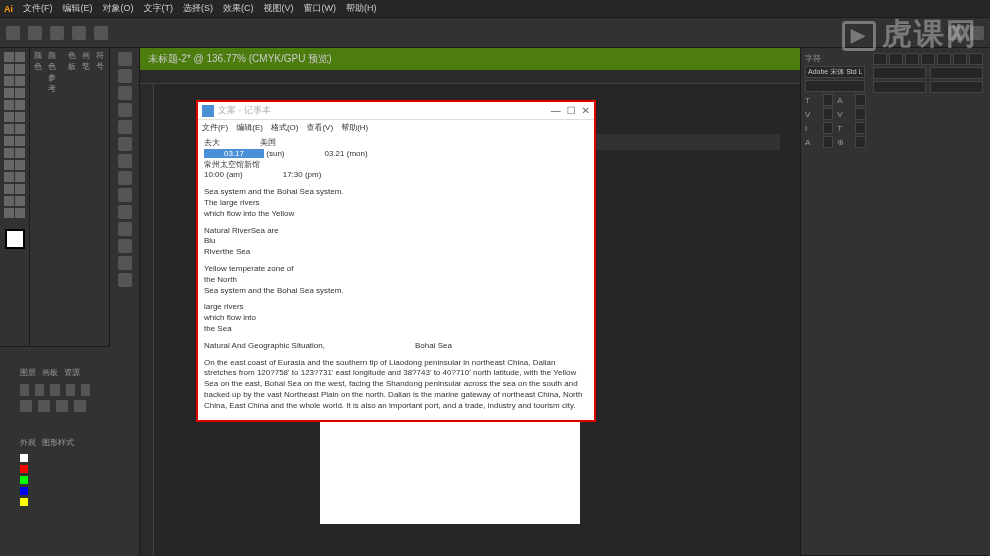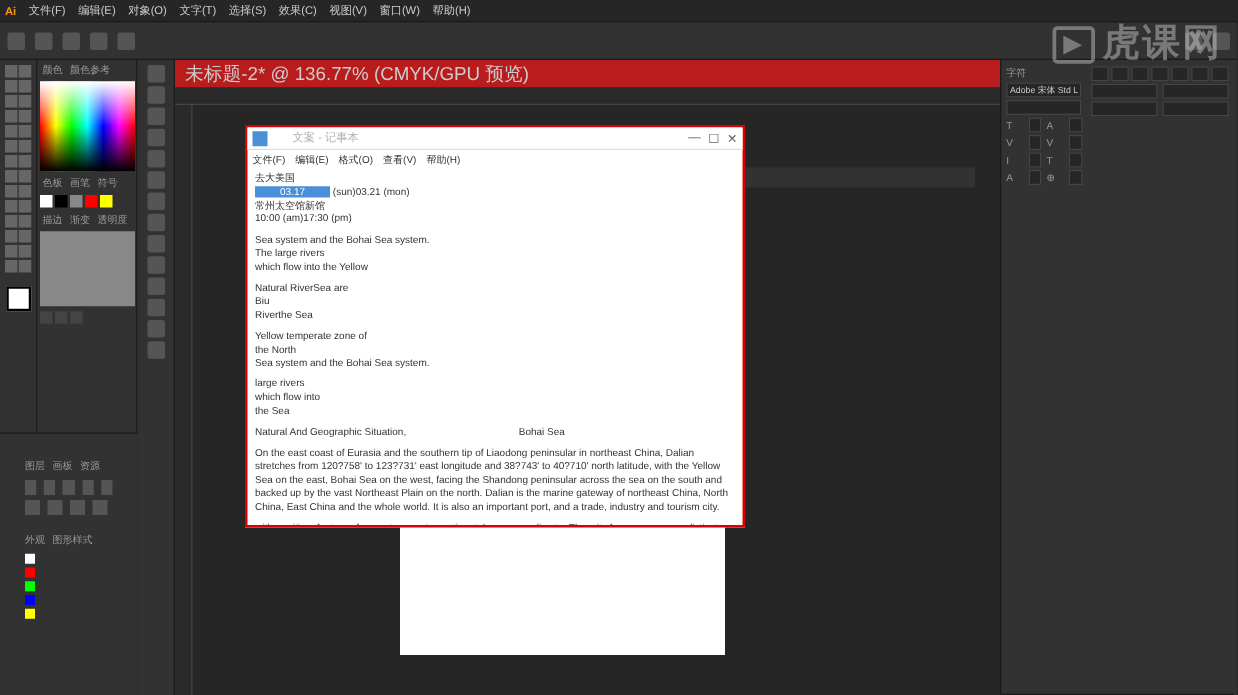--- a/index.html
+++ b/index.html
@@ -6,58 +6,58 @@
 body{width:990px;height:556px;background:#262626;overflow:hidden;position:relative;color:#b0b0b0;font-size:9px}
 .menubar{height:18px;background:#262626;display:flex;align-items:center;padding:0 4px;border-bottom:1px solid #1a1a1a;gap:10px}
 .menubar span{font-size:9px;color:#ccc}
 .topbar{height:30px;background:#323232;display:flex;align-items:center;padding:0 6px;gap:8px;border-bottom:1px solid #1a1a1a}
 .topbar .ico{width:14px;height:14px;background:#555;border-radius:2px}
 .main{display:flex;height:508px}
 .tools{width:30px;background:#323232;display:flex;flex-direction:column;gap:2px;padding:4px 2px;border-right:1px solid #1a1a1a}
 .tools .t{width:12px;height:12px;background:#666;margin:1px auto}
 .tools .pair{display:flex;gap:1px;justify-content:center}
 .tools .pair .t{width:10px;height:10px;margin:0}
-.leftpanel{width:80px;background:#323232;border-right:1px solid #1a1a1a;display:flex;flex-direction:column}
+.leftpanel{width:80px;background:#323232;border-right:1px solid #1a1a1a;display:flex;}
 .panel-tabs{display:flex;font-size:8px;color:#999;padding:2px 4px;gap:6px}
 .color-spectrum{width:76px;height:72px;margin:2px;background:linear-gradient(90deg,#f00,#ff0,#0f0,#0ff,#00f,#f0f,#f00);position:relative}
 .color-spectrum::after{content:"";position:absolute;inset:0;background:linear-gradient(180deg,#fff 0%,transparent 50%,#000 100%)}
 .swatch-row{display:flex;gap:2px;padding:2px;flex-wrap:wrap}
 .sw{width:10px;height:10px;background:#444}
 .gray-preview{width:76px;height:60px;margin:2px;background:#888}
 .midtools{width:30px;background:#323232;display:flex;flex-direction:column;gap:3px;padding:4px 2px;border-right:1px solid #1a1a1a;align-items:center}
 .midtools .t{width:14px;height:14px;background:#555;border-radius:2px}
 .canvas-area{flex:1;background:#262626;position:relative;display:flex;flex-direction:column}
-.doc-tab{height:22px;background:#b91c1c;display:flex;align-items:center;padding:0 8px;font-size:15px;color:#ccc}
+.doc-tab{height:22px;background:#4d7c0f;display:flex;align-items:center;padding:0 8px;font-size:10px;color:#ccc}
 .ruler-h{height:14px;background:#2a2a2a;border-bottom:1px solid #444}
 .canvas-inner{flex:1;position:relative;display:flex}
 .ruler-v{width:14px;background:#2a2a2a;border-right:1px solid #444}
 .artboard{position:absolute;left:180px;top:20px;width:260px;height:420px;background:#fff}
 .float-toolbar{position:absolute;top:50px;left:140px;right:20px;height:16px;background:#323232;display:flex;align-items:center;gap:4px;padding:0 6px;z-index:5}
 .float-toolbar .i{width:10px;height:10px;background:#666}
 .rightpanel{width:190px;background:#323232;border-left:1px solid #1a1a1a;display:flex;flex-direction:row;font-size:8px}
 .rp-section{border-bottom:1px solid #1a1a1a;padding:4px}
 .rp-row{display:flex;gap:4px;align-items:center;padding:1px 0;color:#999}
 .rp-row .lbl{width:14px;font-size:8px}
 .rp-row .fld{flex:1;height:12px;background:#262626;border:1px solid #444}
 .bottompanel{position:absolute;left:0;bottom:0;width:110px;height:210px;background:#323232;border-top:1px solid #1a1a1a;padding:20px;font-size:8px}
 .bp-tabs{display:flex;gap:6px;color:#999;margin-bottom:4px}
 .bp-row{display:flex;gap:6px;padding:2px 0}
 .bp-icon{width:12px;height:12px;background:#555}
 .colordots{display:flex;flex-direction:column;gap:3px;margin-top:6px}
 .cd{width:8px;height:8px}
 .dialog{position:absolute;left:196px;top:100px;width:400px;height:322px;background:#fff;border:2px solid #d00;z-index:100;display:flex;flex-direction:column}
 .dlg-title{height:18px;background:#fff;display:flex;align-items:center;justify-content:space-between;padding:0 4px;font-size:9px;border-bottom:1px solid #ddd}
-.dlg-title .ttl{display:flex;align-items:center;gap:20px}
+.dlg-title .ttl{display:flex;align-items:center;gap:4px}
 .dlg-title .ttl .icn{width:12px;height:12px;background:#4a90d9}
 .dlg-ctrl{display:flex;gap:6px;font-size:10px;color:#666}
 .dlg-menu{height:14px;display:flex;gap:8px;padding:0 4px;font-size:8px;color:#333;align-items:center}
 .dlg-body{flex:1;padding:4px 6px;overflow:hidden;font-size:8px;color:#333;line-height:1.35}
 .dlg-body .hl{background:#4a90d9;color:#fff;padding:0 20px}
 .dlg-body p{margin-bottom:6px}
-.dlg-body .row{display:flex;}
+.dlg-body .row{display:flex;gap:40px}
 .watermark{position:absolute;right:12px;top:14px;font-size:30px;color:rgba(255,255,255,.35);font-weight:bold;z-index:200;letter-spacing:2px}
 .watermark .logo{display:inline-block;width:34px;height:30px;border:3px solid rgba(255,255,255,.35);border-radius:4px;vertical-align:middle;margin-right:6px;position:relative}
 .watermark .logo::before{content:"▶";position:absolute;left:6px;top:0;font-size:18px}
 </style>
 </head>
 <body>
 
 <div class="menubar">
   <span style="color:#ff9a00;font-weight:bold">Ai</span>
   <span>文件(F)</span>
@@ -293,21 +293,21 @@
       <div class="bp-icon"></div>
       <div class="bp-icon"></div>
       <div class="bp-icon"></div>
     </div>
   <div class="bp-row">
       <div class="bp-icon"></div>
       <div class="bp-icon"></div>
       <div class="bp-icon"></div>
       <div class="bp-icon"></div>
     </div>
-  <div class="bp-tabs" style="margin-top:12px">
+  <div class="bp-tabs" style="margin-top:23px">
     <span>外观</span>
     <span>图形样式</span>
   </div>
   <div class="colordots">
     <div class="cd" style="background:#fff"></div>
     <div class="cd" style="background:#f00"></div>
     <div class="cd" style="background:#0f0"></div>
     <div class="cd" style="background:#00f"></div>
     <div class="cd" style="background:#ff0"></div>
   </div>

